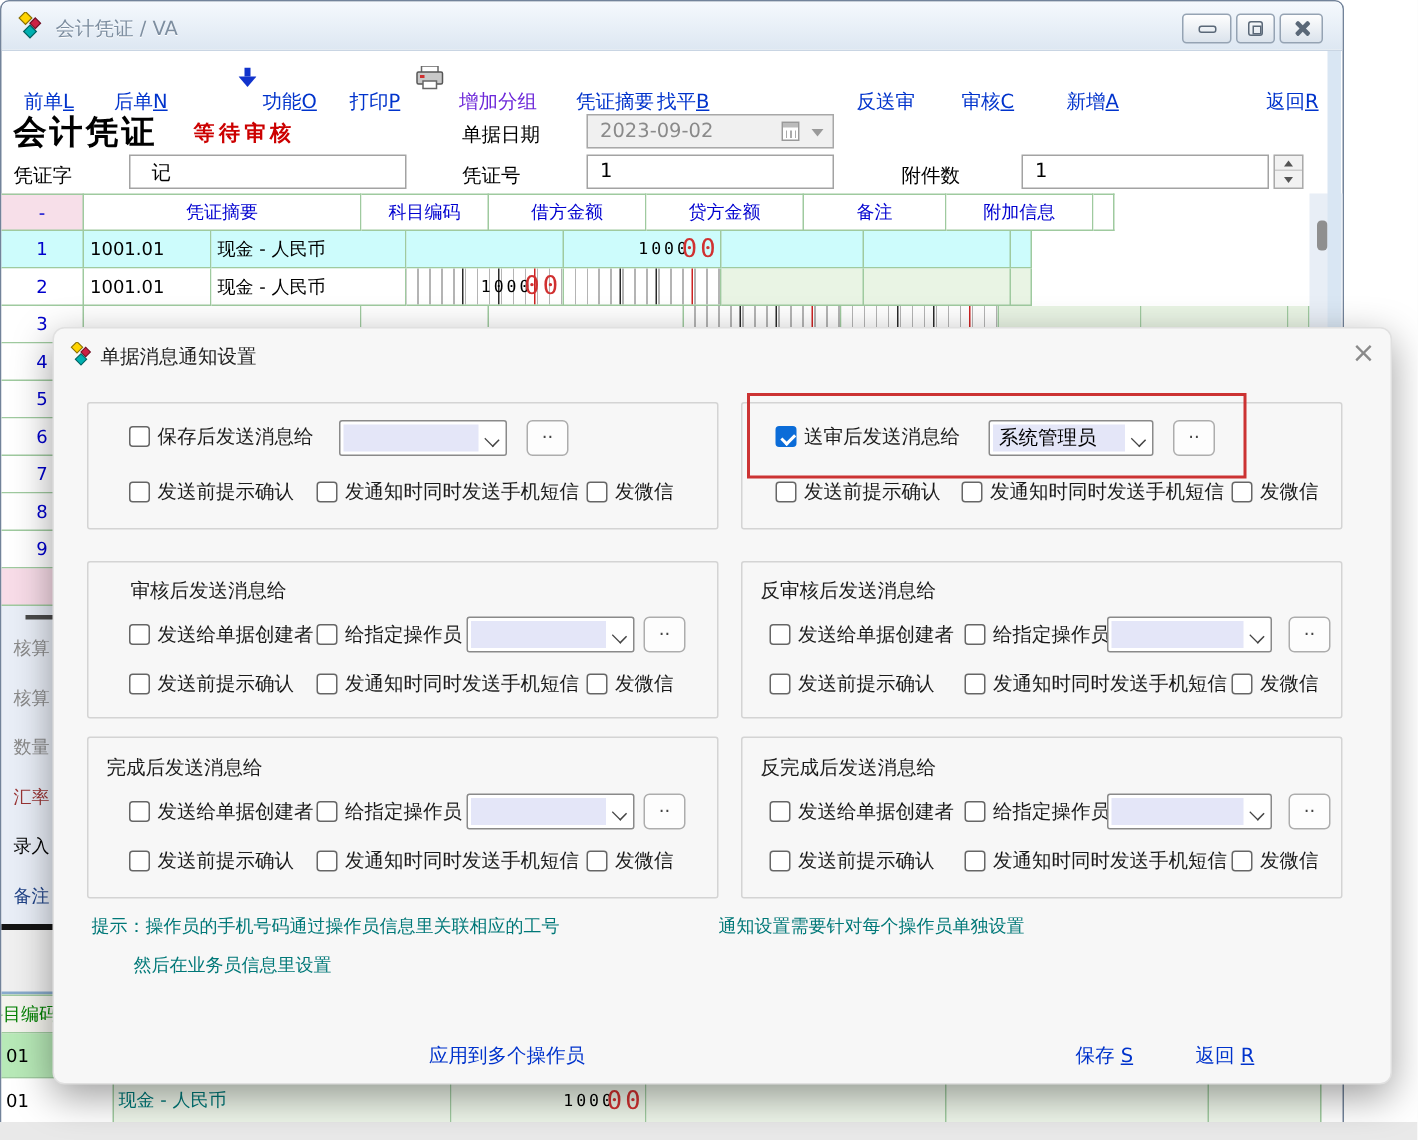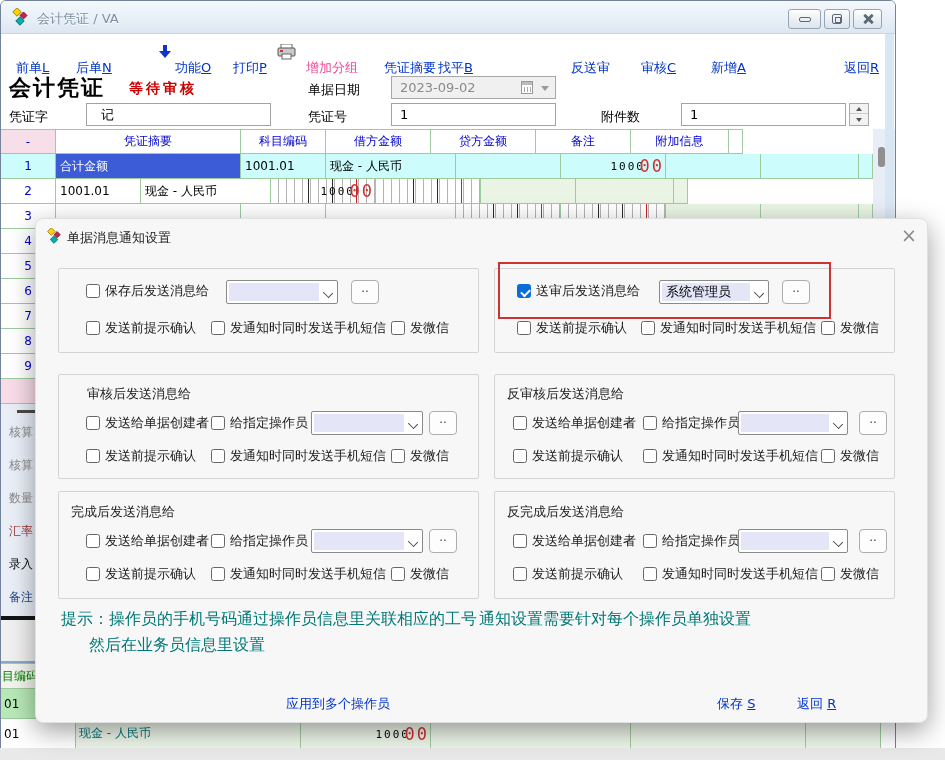--- a/index.html
+++ b/index.html
@@ -22,21 +22,21 @@
   .glyph-restore { width:10px; height:10px; border:1px solid #5a6878; border-radius:2px; position:relative; }
   .glyph-restore::after { content:""; position:absolute; left:2px; top:2px; width:4px; height:4px; border:1px solid #5a6878; }
   .glyph-x { position:relative; width:12px; height:12px; }
   .glyph-x::before,.glyph-x::after { content:""; position:absolute; left:5px; top:0; width:3px; height:12px; background:#5a6878; border-radius:1px; }
   .glyph-x::before { transform:rotate(45deg); }
   .glyph-x::after { transform:rotate(-45deg); }
 
   
   .tb { position:absolute; top:43px; height:18px; font-size:13px; color:#0033cc; cursor:pointer; white-space:nowrap;margin-top:15px; }
   .tb u { text-decoration:underline; }
-  .tb.disabled { color:#ec4899; }
+  .tb.disabled { color:#6d28d9; }
 
   
   .form-title { position:absolute; left:8px; top:72px; font-size:22px; font-weight:bold; color:#000; letter-spacing:2px; }
   .status-red { position:absolute; left:128px; top:79px; font-size:14px; font-weight:bold; color:#cc0000; letter-spacing:3px; }
   .flabel { position:absolute; font-size:13px; color:#000; }
   .tinput { position:absolute; height:23px; border:1px solid #a3a3a3; background:#fff; font-size:13px;
             font-family:inherit; color:#000; }
   .datebox { position:absolute; left:390px; top:75px; width:165px; height:23px; border:1px solid #a8a8a8;
              background:#f0f0f0; color:#8a8a8a; font-size:13px; display:flex; align-items:center; padding-left:8px; }
   .cal-ico { position:absolute; right:22px; top:4px; width:12px; height:13px; border:1px solid #999; background:#fff; }
@@ -116,21 +116,21 @@
   .combo { position:absolute; height:24px; border:1px solid #8a8a8a; border-radius:2px; background:#fff;
            display:flex; align-items:center; cursor:pointer; }
   .combo-val { flex:1; height:18px; margin:2px; background:#e4e6f8; font-size:13px; color:#000;
                display:flex; align-items:center; padding:0 4px; overflow:hidden; white-space:nowrap; }
   .chev { width:16px; height:100%; position:relative; flex:none; }
   .chev::after { content:""; position:absolute; left:3px; top:8px; width:7px; height:7px;
                  border-right:1.5px solid #444; border-bottom:1.5px solid #444; transform:rotate(45deg) scale(1,.8); }
   .dots { position:absolute; width:28px; height:24px; border:1px solid #adadad; border-radius:4px; background:#fdfdfd;
           font-size:12px; color:#444; display:flex; align-items:flex-start; justify-content:center; cursor:pointer; }
   .red-rect { position:absolute; left:462px; top:43px; width:333px; height:57px; border:2px solid #cc3333; z-index:5; pointer-events:none; }
-  .tip { position:absolute; font-size:16px; color:#007878; white-space:nowrap; }
+  .tip { position:absolute; font-size:12px; color:#007878; white-space:nowrap; }
   .dlg-link { position:absolute; font-size:13px; color:#0033cc; cursor:pointer; white-space:nowrap; }
   .dlg-link u { text-decoration:underline; }
 
   .appicon { display:inline-block; }
 </style>
 </head>
 <body>
 
 <div id="screen">
 
@@ -207,21 +207,20 @@
       <div class="c c2">科目编码</div>
       <div class="c c4">借方金额</div>
       <div class="c c5">贷方金额</div>
       <div class="c c6">备注</div>
       <div class="c c7">附加信息</div>
       <div class="c c8"></div>
     </div>
 
     <div class="grow r1" style="top:153px">
       <div class="c c0">1</div>
-      <div class="c c1 selcell">合计金额</div>
       <div class="c c2">1001.01</div>
       <div class="c c3">现金 - 人民币</div>
       <div class="c c4 ledger">
           <span class="ai"></span>
           <span class="ac"></span>
         </div>
       <div class="c c5 ledger">
           <span class="ai">1000</span>
           <span class="ac">00</span>
         </div>

